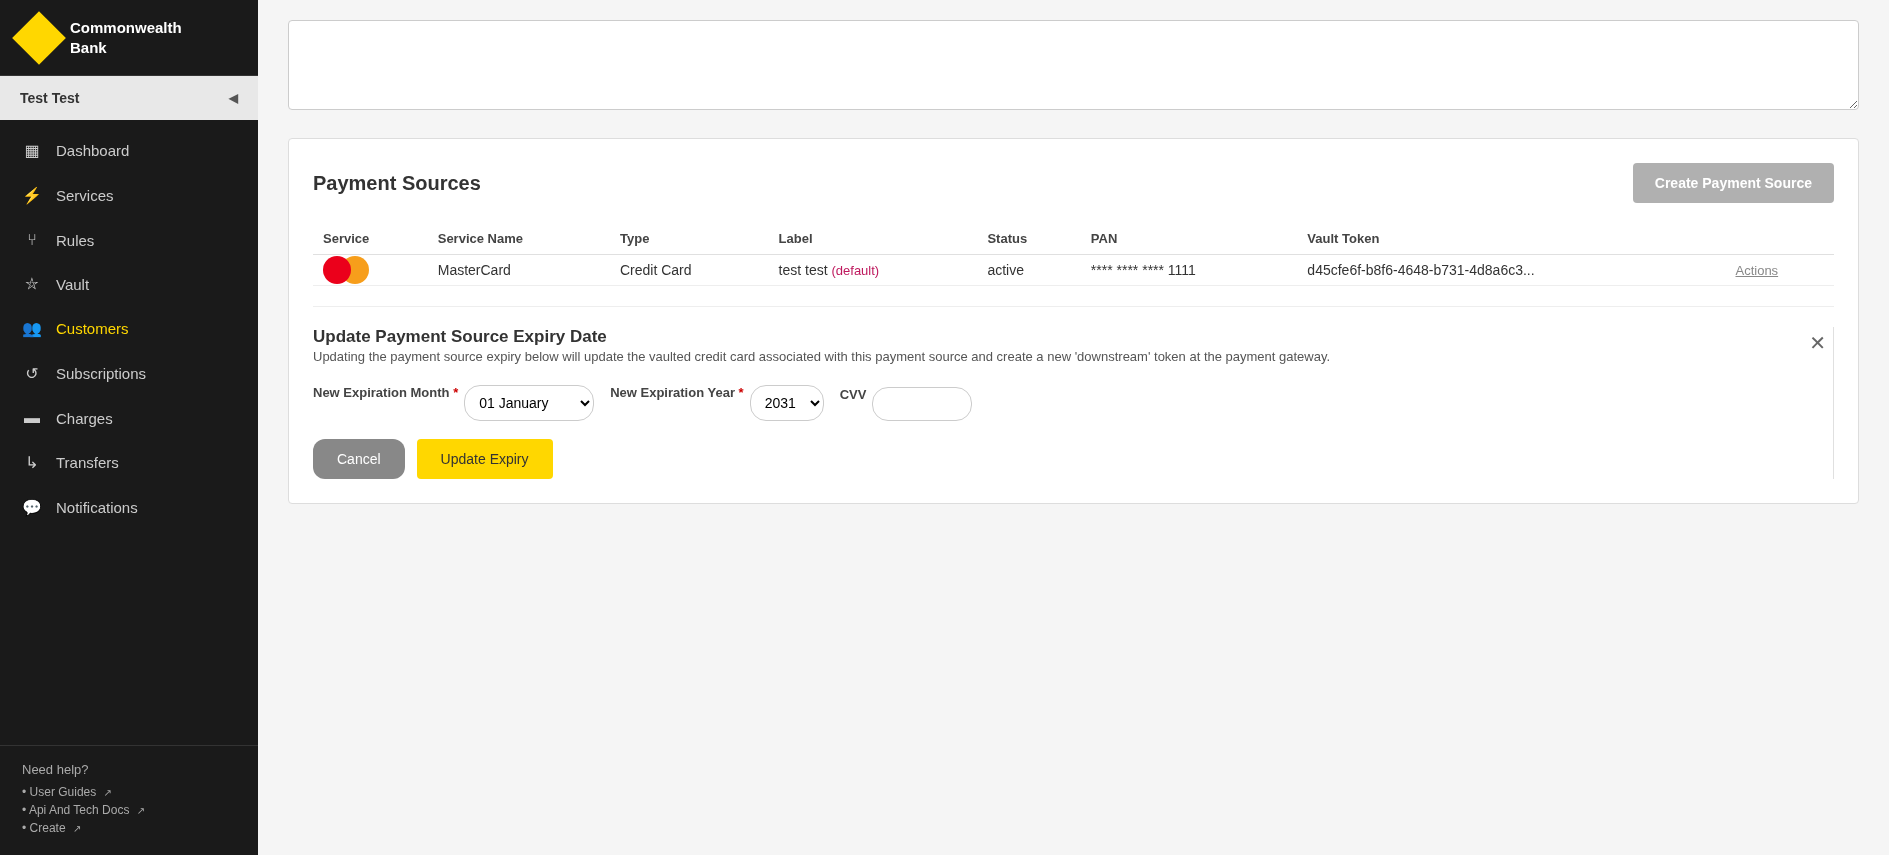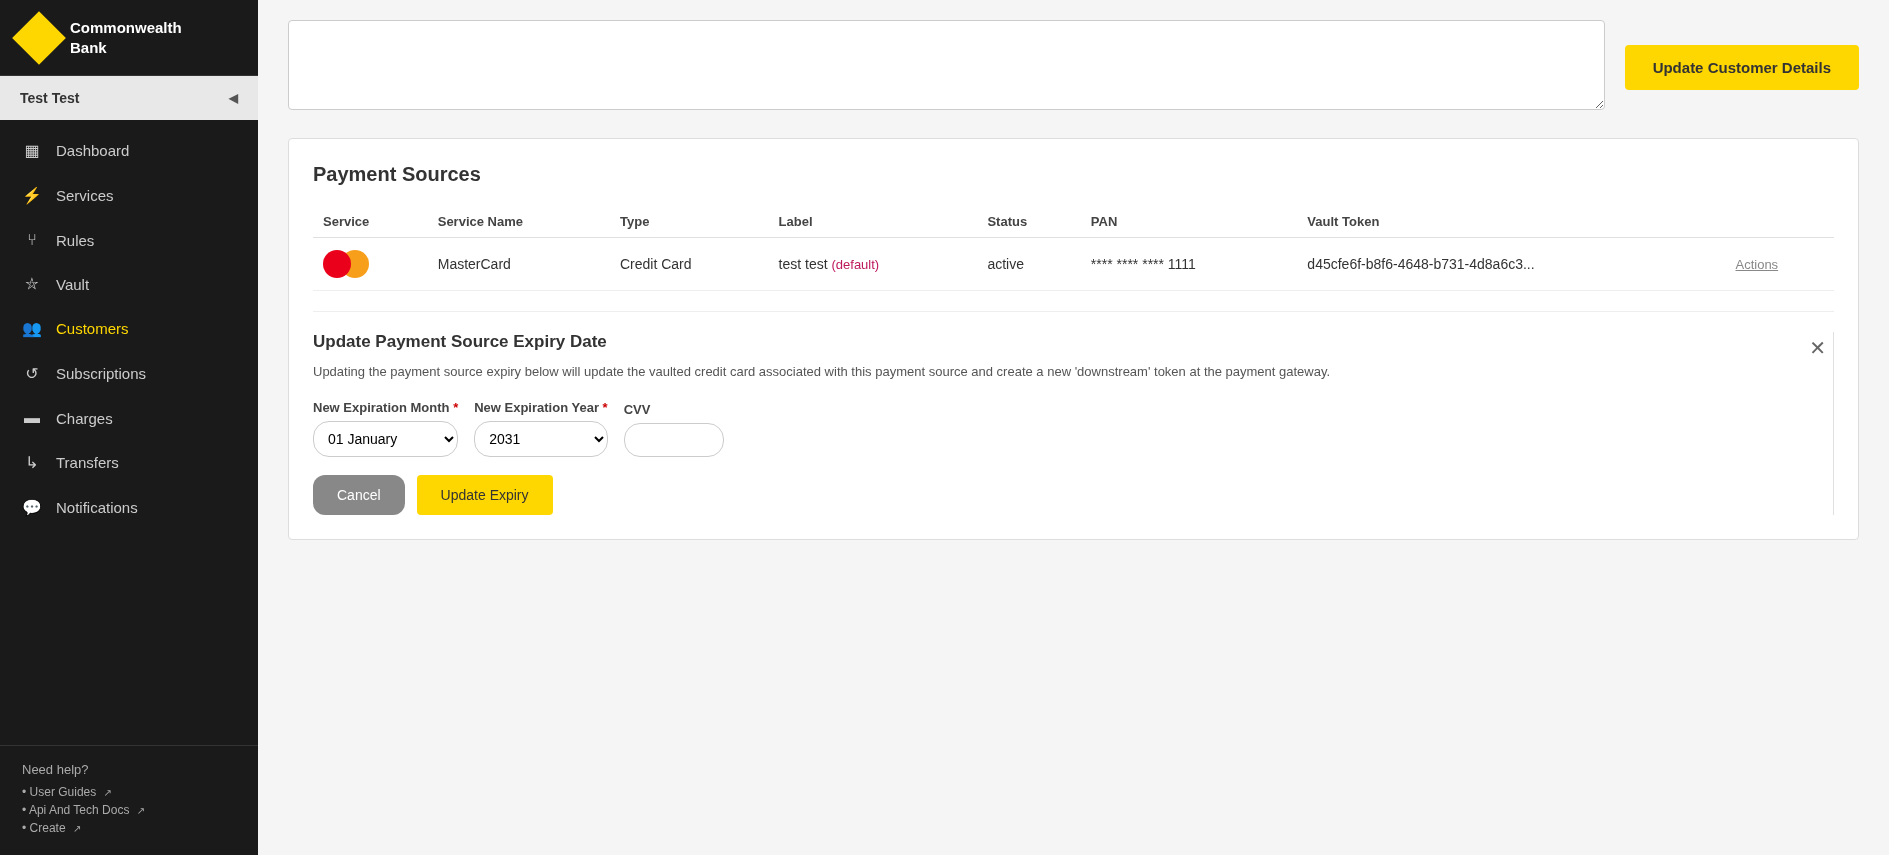--- a/index.html
+++ b/index.html
@@ -164,21 +164,21 @@
     }
     .ps-table th {
       text-align: left;
       font-size: 13px;
       font-weight: bold;
       color: #444;
       padding: 8px 10px;
       border-bottom: 1px solid #e0e0e0;
     }
     .ps-table td {
-      padding: 12px 10px;
+      padding: 1px 10px;
       font-size: 14px;
       color: #333;
       border-bottom: 1px solid #eee;
     }
     .mastercard-icon {
       display: flex;
       align-items: center;
     }
     .mc-circle1 {
       width: 28px;
@@ -226,37 +226,36 @@
     }
     .expiry-form {
       flex: 1;
       padding-right: 40px;
       border-right: 1px solid #e0e0e0;
     }
     .expiry-form h3 {
       font-size: 17px;
       font-weight: bold;
       color: #333;
-      margin-bottom: 10px;
     }
     .expiry-form p {
       font-size: 13px;
       color: #555;
       margin-bottom: 18px;
       line-height: 1.5;
     }
     .form-row {
       display: flex;
       gap: 16px;
       align-items: flex-end;
       margin-bottom: 18px;
     }
     .form-group {
       display: flex;
-      flex-direction: column;
+      flex-direction: row;
       gap: 6px;
     }
     .form-group label {
       font-size: 13px;
       color: #444;
       font-weight: bold;
     }
     .form-group label span.required {
       color: #cc0000;
     }
@@ -373,28 +372,26 @@
     <a>• <span>Create</span> <span class="ext-icon">↗</span></a>
   </div>
 </div>
 
 <div class="main">
 
   <div class="top-row">
     <div class="textarea-wrap">
       <textarea placeholder="" style=""></textarea>
     </div>
-    <div class="btn-wrap">
-      <button class="btn-update-customer">Update Customer Details</button>
-    </div>
   </div>
 
   <div class="payment-sources-section">
     <div class="ps-header">
       <h2 class="ps-title">Payment Sources</h2>
+      <button class="btn-create-ps">Create Payment Source</button>
     </div>
 
     <table class="ps-table">
       <thead>
         <tr>
           <th>Service</th>
           <th>Service Name</th>
           <th>Type</th>
           <th>Label</th>
           <th>Status</th>

